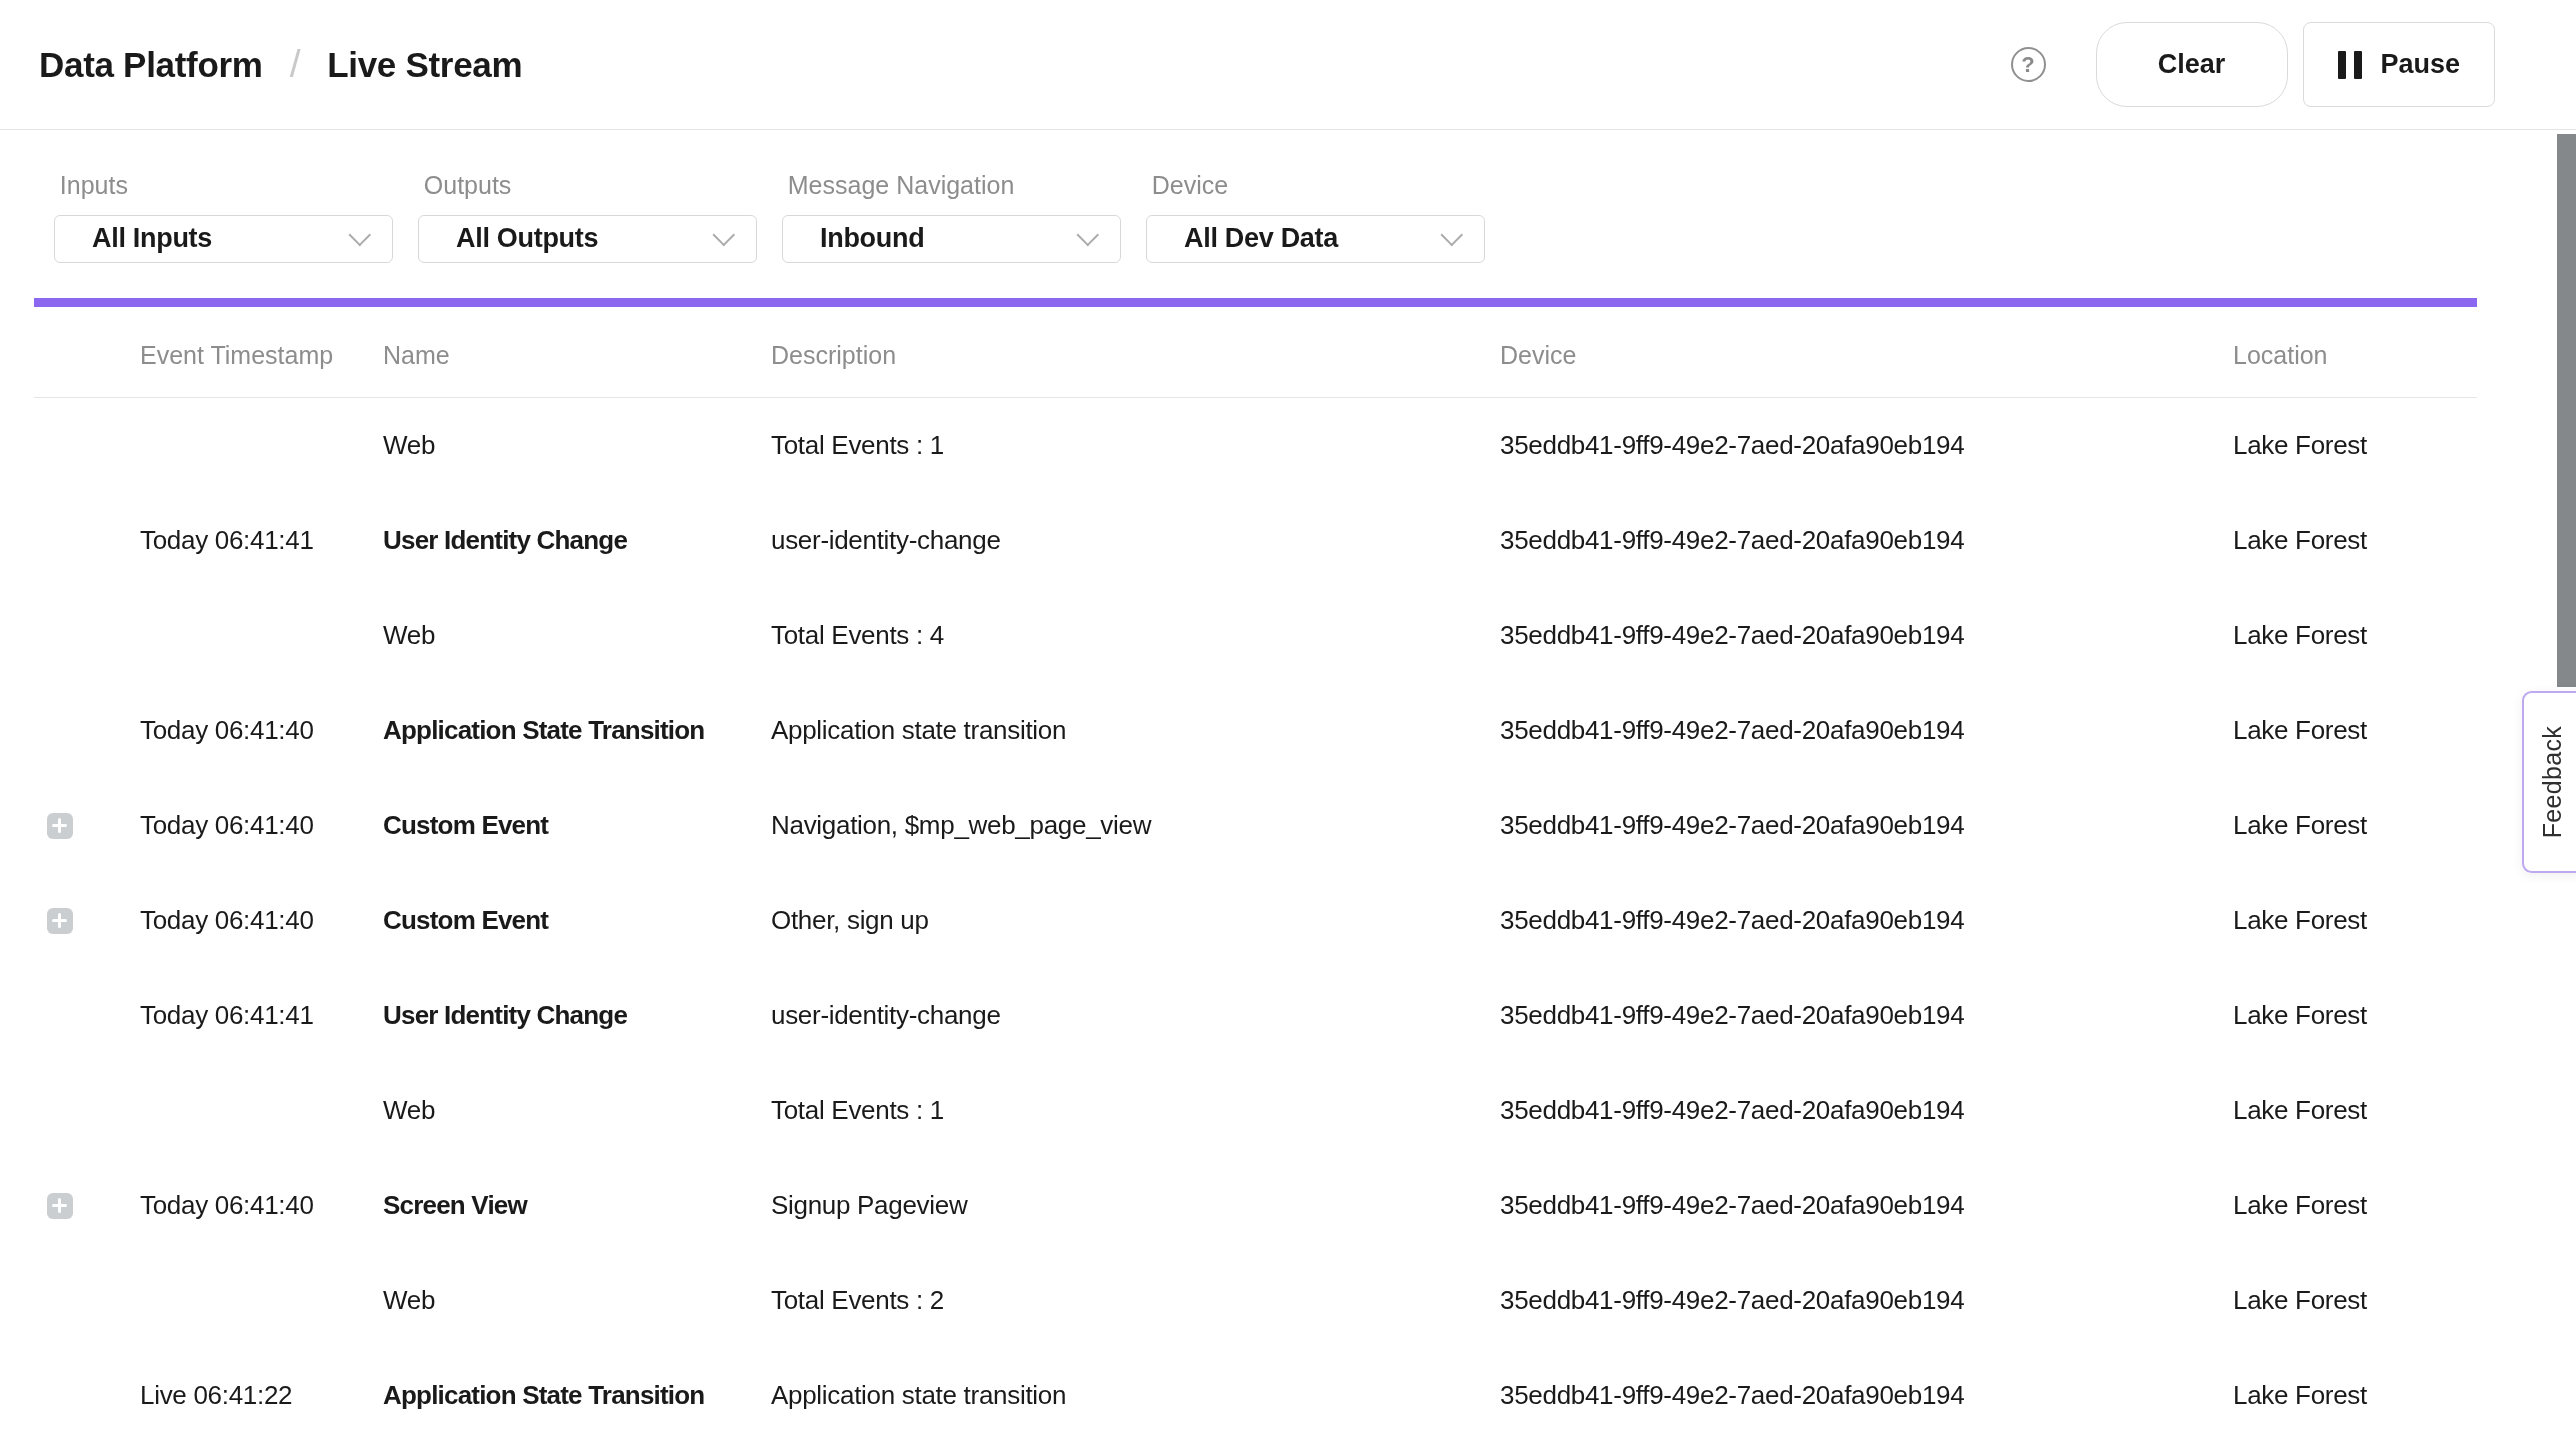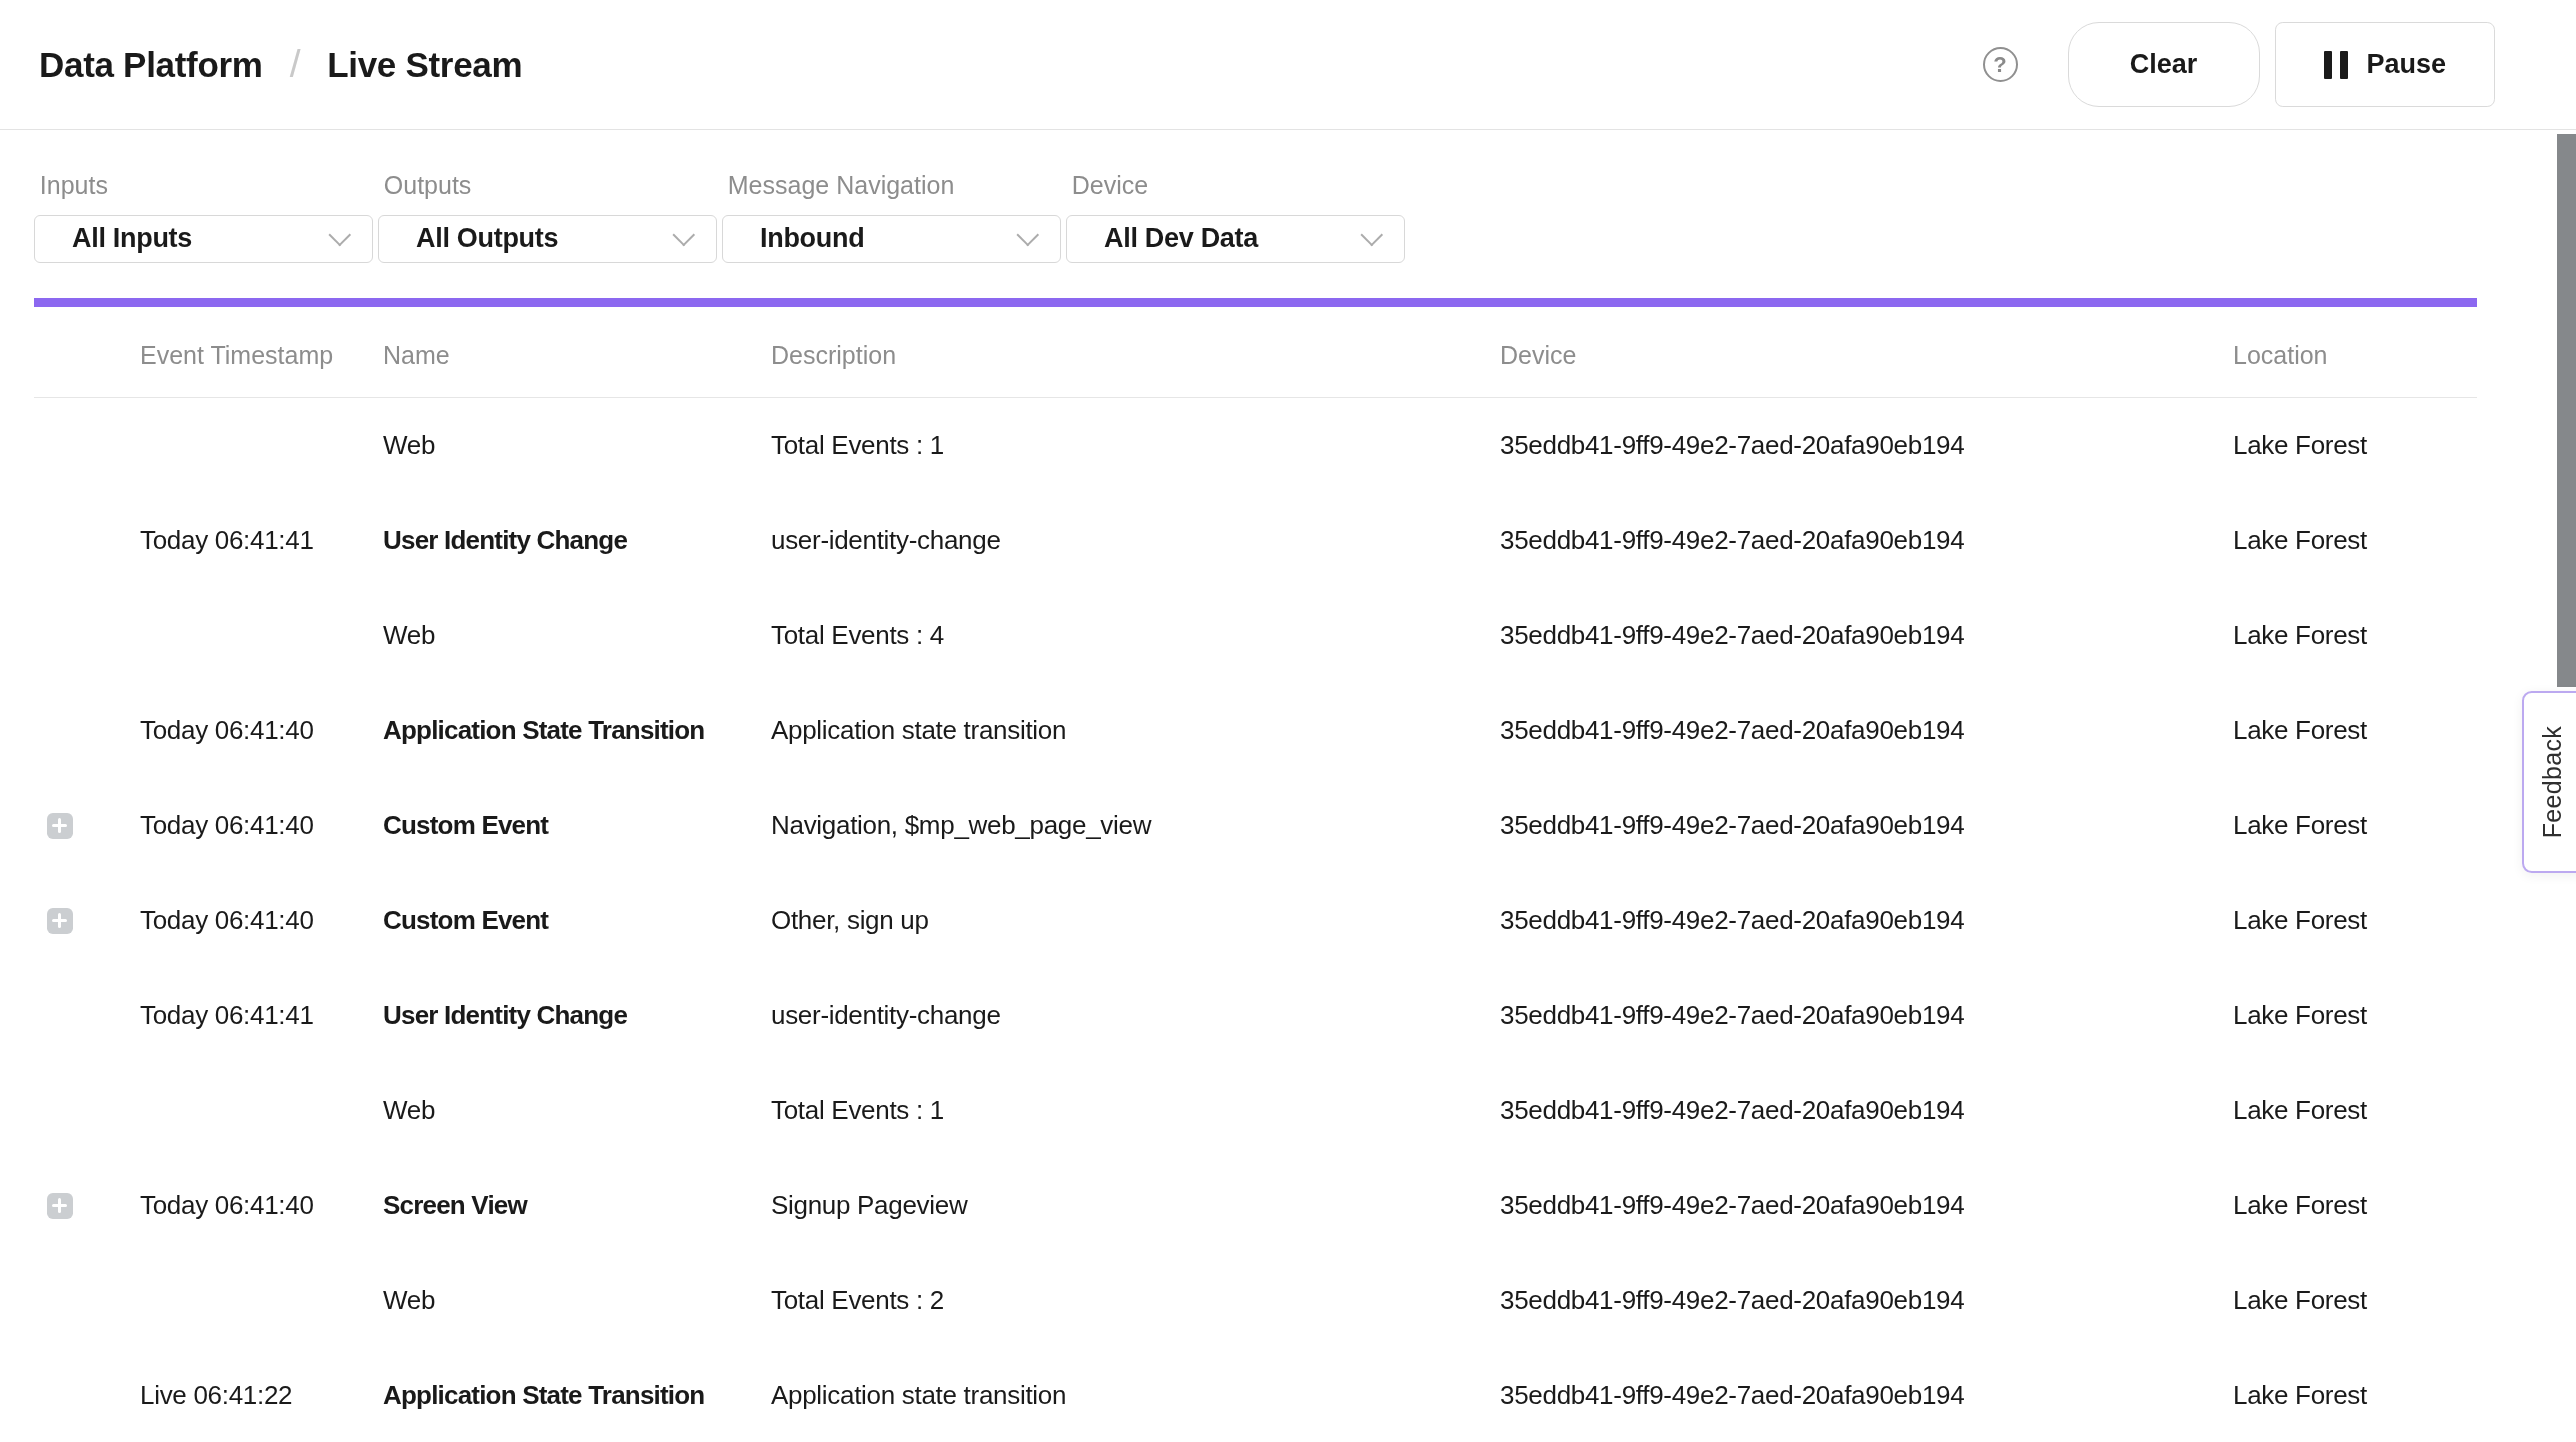--- a/index.html
+++ b/index.html
@@ -36,26 +36,26 @@
     display:flex;align-items:center;justify-content:center;
     margin-right:50px;cursor:pointer;
   }
   .btn{
     height:85px;background:#fff;border:1.9px solid var(--border-light);border-radius:7.8px;
     font-size:27px;font-weight:700;color:var(--text-dark);
     display:flex;align-items:center;justify-content:center;
     font-family:inherit;cursor:pointer;
   }
   .btn-clear{width:192px;margin-right:15.5px;border-radius:31px;}
-  .btn-pause{width:220px;}
+  .btn-pause{width:192px;}
   .pause-bars{display:inline-flex;gap:8.7px;margin-right:18.4px;}
   .pause-bars i{display:block;width:7.8px;height:28px;background:#1A1A1A;border-radius:1px;}
 
   
-  .filters{display:flex;gap:5px;padding-left:34px;margin-top:41px;}
+  .filters{display:flex;gap:25px;padding-left:54px;margin-top:41px;}
   .filter-group{width:339px;}
   .filter-label{font-size:25px;color:var(--text-gray);margin:0 0 14.6px 5.8px;}
   .filter-select{
     height:48px;border:1.9px solid #D8D8D8;border-radius:6px;background:#fff;
     display:flex;align-items:center;padding:0 25px 0 37px;
     font-size:27px;font-weight:600;letter-spacing:-0.3px;cursor:pointer;
   }
   .chev{
     margin-left:auto;width:15.5px;height:15.5px;
     border-right:2.9px solid #ACACAC;border-bottom:2.9px solid #ACACAC;

